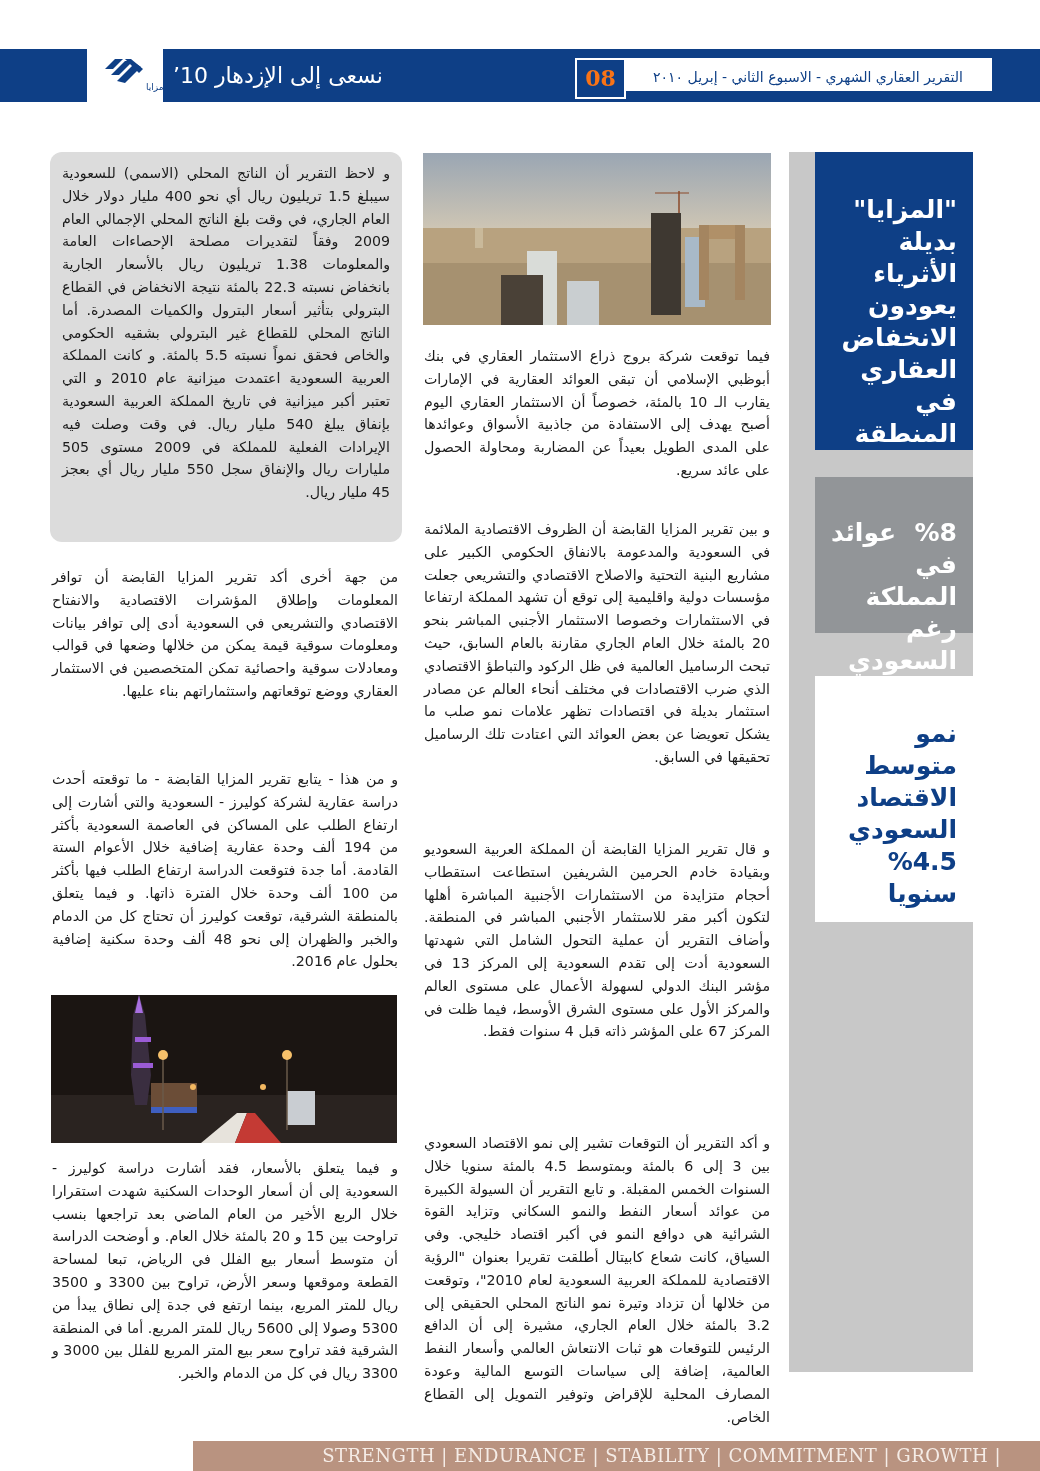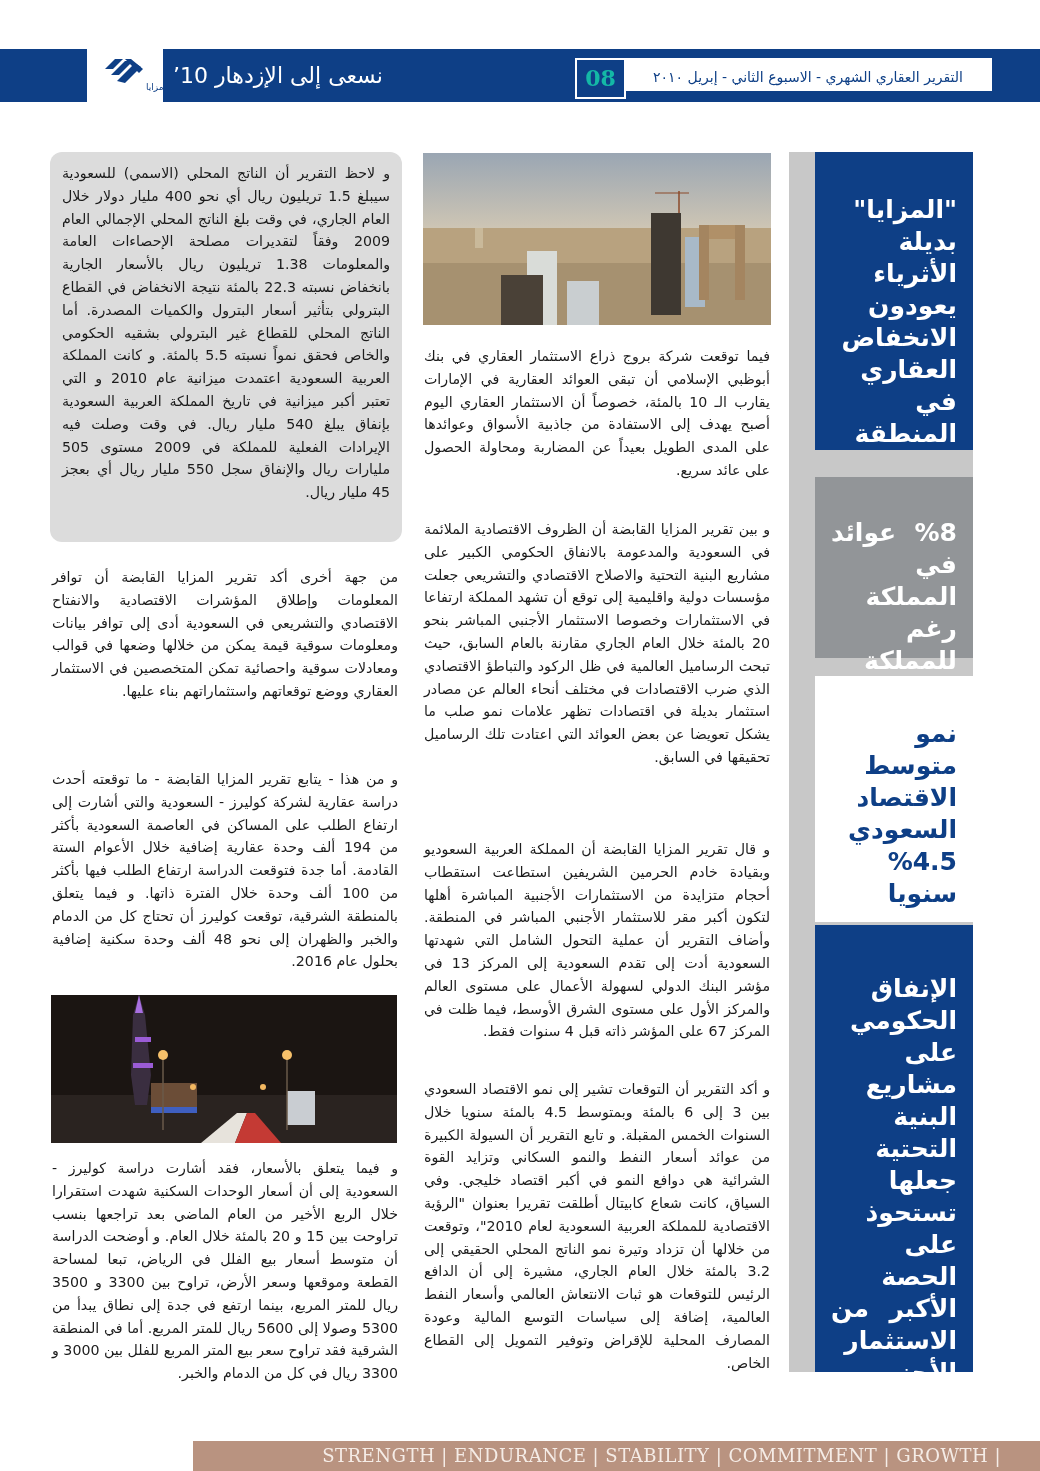--- a/index.html
+++ b/index.html
@@ -7,21 +7,21 @@
          font-family:"DejaVu Sans", sans-serif; color:#1a1a1a; }
   
   .hdr-band { position:absolute; top:49px; left:0; width:1040px; height:53px; background:#0e3f86; }
   .hdr-left-block { position:absolute; top:49px; left:0; width:87px; height:53px; background:#0e3f86; }
   .logo-box { position:absolute; top:49px; left:87px; width:76px; height:53px; background:#ffffff; }
   .logo-box svg { position:absolute; left:14px; top:4px; }
   .logo-text { position:absolute; left:19px; top:33px; font-size:9px; color:#0e3f86; direction:rtl;padding-left:40px; }
   .slogan { position:absolute; top:49px; left:163px; height:53px; line-height:53px; padding-left:10px;
             color:#ffffff; font-size:22px; direction:rtl; width:230px; text-align:left; }
   .page-num { position:absolute; top:58px; left:575px; width:47px; height:37px; background:#0e3f86;
-              border:2px solid #ffffff; color:#14b8a6; font-family:"DejaVu Serif", serif; font-weight:bold;
+              border:2px solid #ffffff; color:#f97316; font-family:"DejaVu Serif", serif; font-weight:bold;
               font-size:22px; text-align:center; line-height:37px; box-sizing:content-box; }
   .report-title { position:absolute; top:58px; left:624px; width:368px; height:33px; background:#ffffff;
                   color:#0e3f86; font-size:14px; line-height:39px; direction:rtl; text-align:center; }
   
   .sidebar { position:absolute; top:152px; left:789px; width:184px; height:1220px; background:#c8c8c8; }
   .pull { position:absolute; left:26px; width:158px; direction:rtl; text-align:justify; text-align-last:justify;
           font-weight:bold; font-size:25px; line-height:32px; box-sizing:border-box; padding:0 16px; }
   .pull div { text-align-last:justify; }
   .pull.blue { background:#0e3f86; color:#ffffff; }
   .pull.grey { background:#929598; color:#ffffff; }
@@ -58,45 +58,31 @@
 <div class="sidebar">
   <div class="pull blue" style="top:0;height:298px;padding-top:42px;">
     <div>"المزايا"</div>
     <div>بديلة</div>
     <div>الأثرياء</div>
     <div>يعودون</div>
     <div>الانخفاض</div>
     <div>العقاري</div>
     <div>في المنطقة</div>
   </div>
-  <div class="pull grey" style="top:325px;height:181px;padding-top:40px;">
+  <div class="pull grey" style="top:325px;height:156px;padding-top:40px;">
     <div>%8 عوائد</div>
     <div>في المملكة</div>
-    <div>رغم للمملكة</div>
+    <div>رغم السعودي</div>
   </div>
   <div class="pull white" style="top:524px;height:246px;padding-top:42px;">
     <div>نمو</div>
     <div>متوسط</div>
     <div>الاقتصاد</div>
     <div>السعودي</div>
     <div>%4.5 سنويا</div>
-  </div>
-  <div class="pull blue" style="top:773px;height:447px;padding-top:48px;">
-    <div>الإنفاق</div>
-    <div>الحكومي</div>
-    <div>على مشاريع</div>
-    <div>البنية</div>
-    <div>التحتية</div>
-    <div>جعلها</div>
-    <div>تستحوذ</div>
-    <div>على الحصة</div>
-    <div>الأكبر من</div>
-    <div>الاستثمار</div>
-    <div>الأجنبي</div>
-    <div>المباشر</div>
   </div>
 </div>
 
 <div class="photo" style="top:153px;left:423px;width:348px;height:172px;">
   <svg width="348" height="172" viewBox="0 0 348 172">
     <defs>
       <linearGradient id="sky" x1="0" y1="0" x2="0" y2="1">
         <stop offset="0" stop-color="#9aa6b3"></stop>
         <stop offset="0.45" stop-color="#cfc6b4"></stop>
         <stop offset="1" stop-color="#b59d78"></stop>
@@ -120,21 +106,21 @@
 </div>
 <div class="col" style="top:345px;left:424px;width:346px;">
   <p>فيما توقعت شركة بروج ذراع الاستثمار العقاري في بنك أبوظبي الإسلامي أن تبقى العوائد العقارية في الإمارات يقارب الـ 10 بالمئة، خصوصاً أن الاستثمار العقاري اليوم أصبح يهدف إلى الاستفادة من جاذبية الأسواق وعوائدها على المدى الطويل بعيداً عن المضاربة ومحاولة الحصول على عائد سريع.</p>
 </div>
 <div class="col" style="top:518px;left:424px;width:346px;">
   <p>و بين تقرير المزايا القابضة أن الظروف الاقتصادية الملائمة في السعودية والمدعومة بالانفاق الحكومي الكبير على مشاريع البنية التحتية والاصلاح الاقتصادي والتشريعي جعلت مؤسسات دولية واقليمية إلى توقع أن تشهد المملكة ارتفاعا في الاستثمارات وخصوصا الاستثمار الأجنبي المباشر بنحو 20 بالمئة خلال العام الجاري مقارنة بالعام السابق، حيث تبحث الرساميل العالمية في ظل الركود والتباطؤ الاقتصادي الذي ضرب الاقتصادات في مختلف أنحاء العالم عن مصادر استثمار بديلة في اقتصادات تظهر علامات نمو صلب ما يشكل تعويضا عن بعض العوائد التي اعتادت تلك الرساميل تحقيقها في السابق.</p>
 </div>
 <div class="col" style="top:838px;left:424px;width:346px;">
   <p>و قال تقرير المزايا القابضة أن المملكة العربية السعوديو وبقيادة خادم الحرمين الشريفين استطاعت استقطاب أحجام متزايدة من الاستثمارات الأجنبية المباشرة أهلها لتكون أكبر مقر للاستثمار الأجنبي المباشر في المنطقة. وأضاف التقرير أن عملية التحول الشامل التي شهدتها السعودية أدت إلى تقدم السعودية إلى المركز 13 في مؤشر البنك الدولي لسهولة الأعمال على مستوى العالم والمركز الأول على مستوى الشرق الأوسط، فيما ظلت في المركز 67 على المؤشر ذاته قبل 4 سنوات فقط.</p>
 </div>
-<div class="col" style="top:1078px;left:424px;width:346px;">
+<div class="col" style="top:1132px;left:424px;width:346px;">
   <p>و أكد التقرير أن التوقعات تشير إلى نمو الاقتصاد السعودي بين 3 إلى 6 بالمئة وبمتوسط 4.5 بالمئة سنويا خلال السنوات الخمس المقبلة. و تابع التقرير أن السيولة الكبيرة من عوائد أسعار النفط والنمو السكاني وتزايد القوة الشرائية هي دوافع النمو في أكبر اقتصاد خليجي. وفي السياق، كانت شعاع كابيتال أطلقت تقريرا بعنوان "الرؤية الاقتصادية للمملكة العربية السعودية لعام 2010"، وتوقعت من خلالها أن تزداد وتيرة نمو الناتج المحلي الحقيقي إلى 3.2 بالمئة خلال العام الجاري، مشيرة إلى أن الدافع الرئيس للتوقعات هو ثبات الانتعاش العالمي وأسعار النفط العالمية، إضافة إلى سياسات التوسع المالية وعودة المصارف المحلية للإقراض وتوفير التمويل إلى القطاع الخاص.</p>
 </div>
 
 <div class="grey-box col">
   <p>و لاحظ التقرير أن الناتج المحلي (الاسمي) للسعودية سيبلغ 1.5 تريليون ريال أي نحو 400 مليار دولار خلال العام الجاري، في وقت بلغ الناتج المحلي الإجمالي العام 2009 وفقاً لتقديرات مصلحة الإحصاءات العامة والمعلومات 1.38 تريليون ريال بالأسعار الجارية بانخفاض نسبته 22.3 بالمئة نتيجة الانخفاض في القطاع البترولي بتأثير أسعار البترول والكميات المصدرة. أما الناتج المحلي للقطاع غير البترولي بشقيه الحكومي والخاص فحقق نمواً نسبته 5.5 بالمئة. و كانت المملكة العربية السعودية اعتمدت ميزانية عام 2010 و التي تعتبر أكبر ميزانية في تاريخ المملكة العربية السعودية بإنفاق يبلغ 540 مليار ريال. في وقت وصلت فيه الإيرادات الفعلية للمملكة في 2009 مستوى 505 مليارات ريال والإنفاق سجل 550 مليار ريال أي بعجز 45 مليار ريال.</p>
 </div>
 <div class="col" style="top:566px;left:52px;width:346px;">
   <p>من جهة أخرى أكد تقرير المزايا القابضة أن توافر المعلومات وإطلاق المؤشرات الاقتصادية والانفتاح الاقتصادي والتشريعي في السعودية أدى إلى توافر بيانات ومعلومات سوقية قيمة يمكن من خلالها وضعها في قوالب ومعادلات سوقية واحصائية تمكن المتخصصين في الاستثمار العقاري ووضع توقعاتهم واستثماراتهم بناء عليها.</p>
 </div>
 <div class="col" style="top:768px;left:52px;width:346px;">

